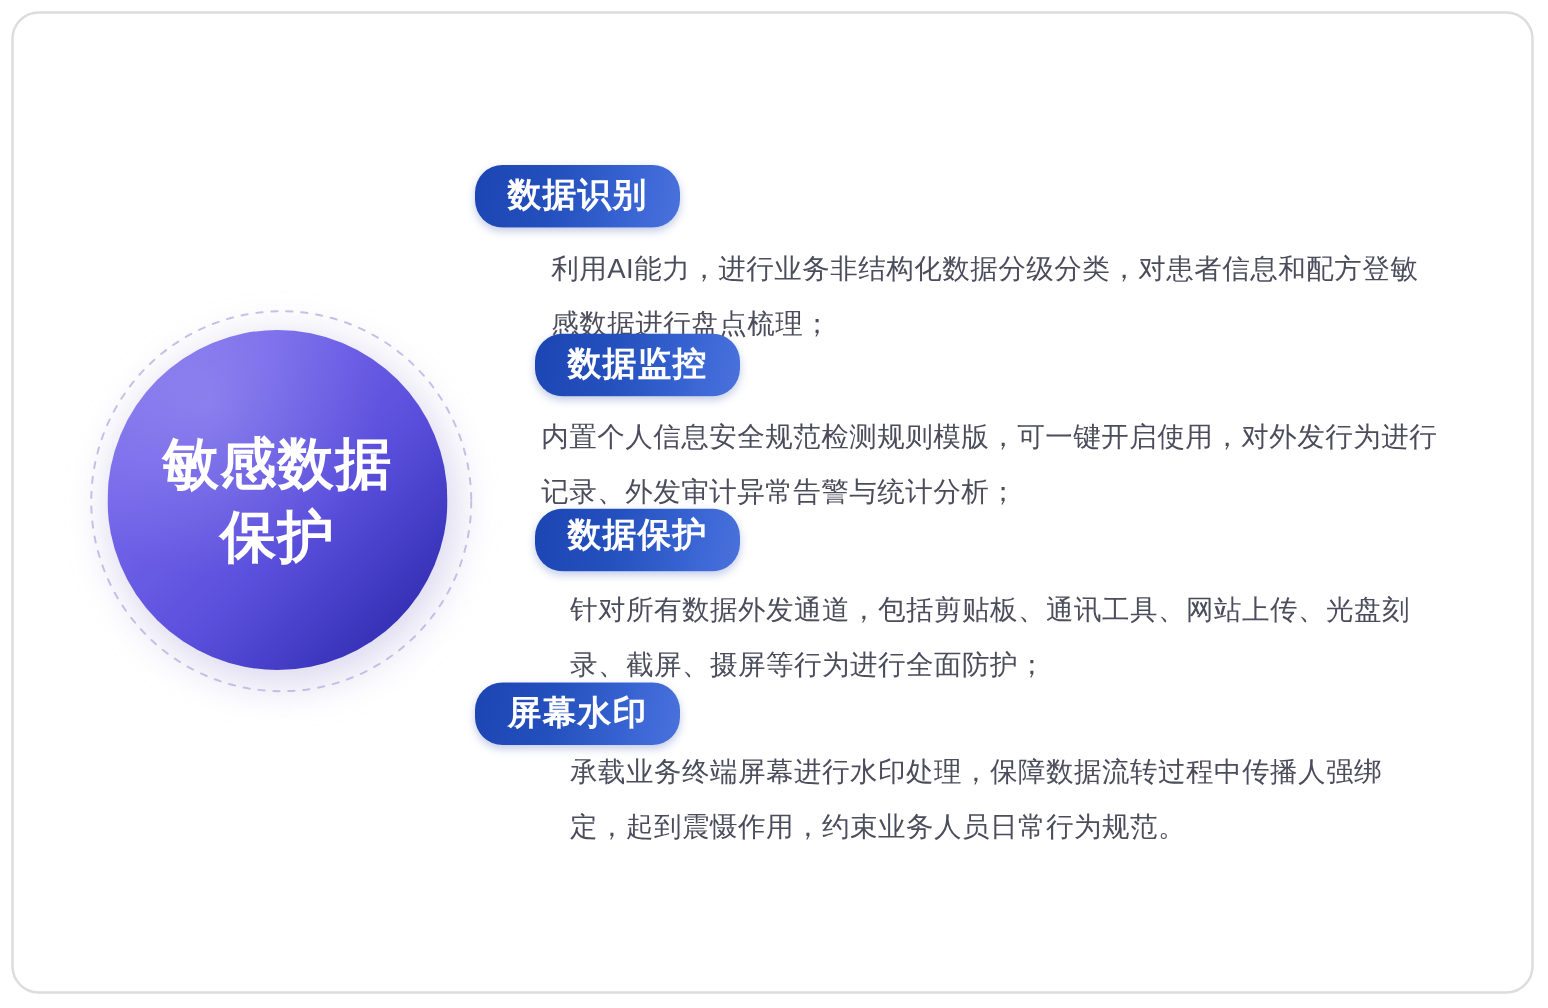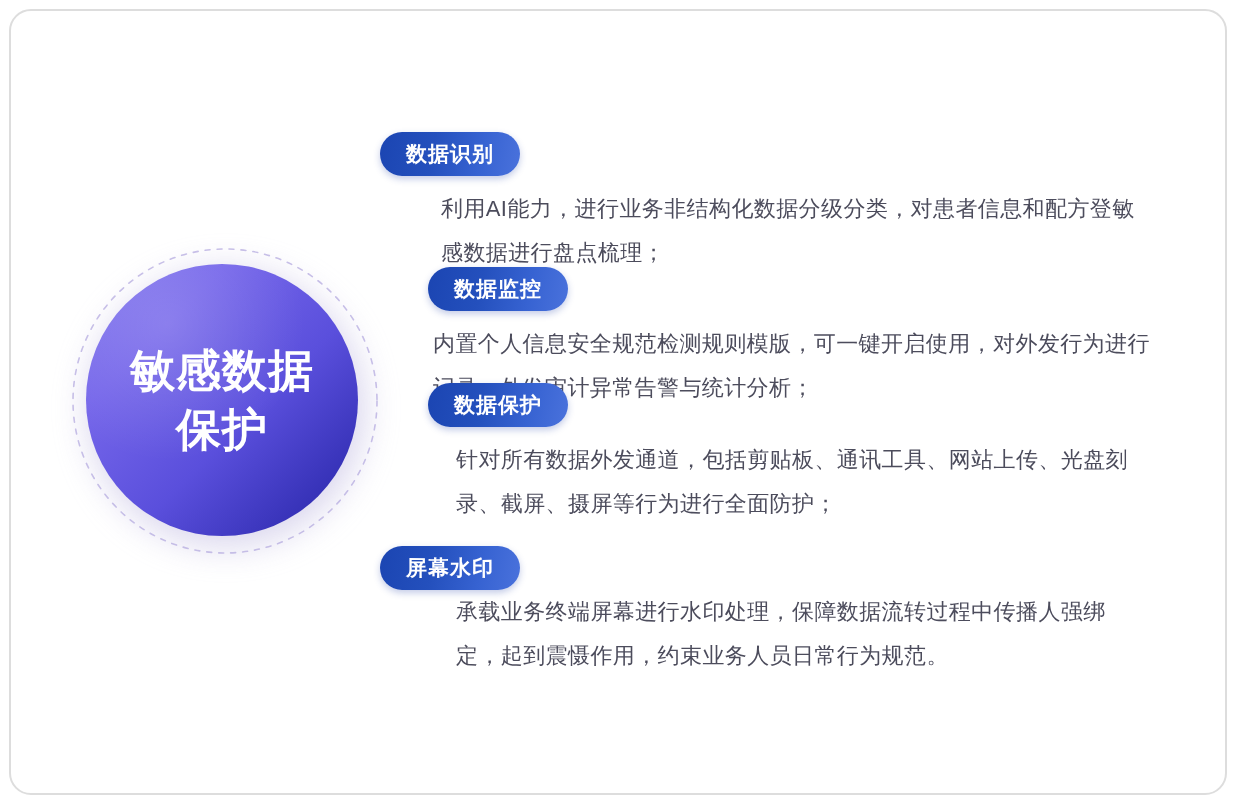--- a/index.html
+++ b/index.html
@@ -86,21 +86,21 @@
     top: 0;
     width: 1218px;
     height: 786px;
   }
   .feature {
     position: absolute;
   }
   .badge {
     display: inline-block;
     color: #ffffff;
-    font-size: 21px;
+    font-size: 27px;
     font-weight: bold;
     letter-spacing: 1px;
     line-height: 1;
     padding: 11px 26px 12px 26px;
     border-radius: 22px;
     background: linear-gradient(100deg, #1b45b2 0%, #2450bd 38%, #3763d2 72%, #4a72dc 100%);
     box-shadow: 0 3px 7px rgba(40, 70, 170, 0.28);
     white-space: nowrap;
   }
   .desc {
@@ -110,21 +110,21 @@
     letter-spacing: .4px;
   }
 
   
   .f1 { left: 369px; top: 121px; }
   .f1 .desc { margin-left: 61px; margin-top: 11px; width: 700px; }
 
   .f2 { left: 417px; top: 256px; }
   .f2 .desc { margin-left: 5px; margin-top: 11px; width: 718px; }
 
-  .f3 { left: 417px; top: 372px; }
+  .f3 { left: 417px; top: 396px; font-family: Liberation Mono, monospace; }
   .f3 .desc { margin-left: 28px; margin-top: 11px; width: 700px; }
 
   .f4 { left: 369px; top: 535px; }
   .f4 .desc { margin-left: 76px; width: 690px; }
 </style>
 </head>
 <body>
 
 <div class="card">
 

